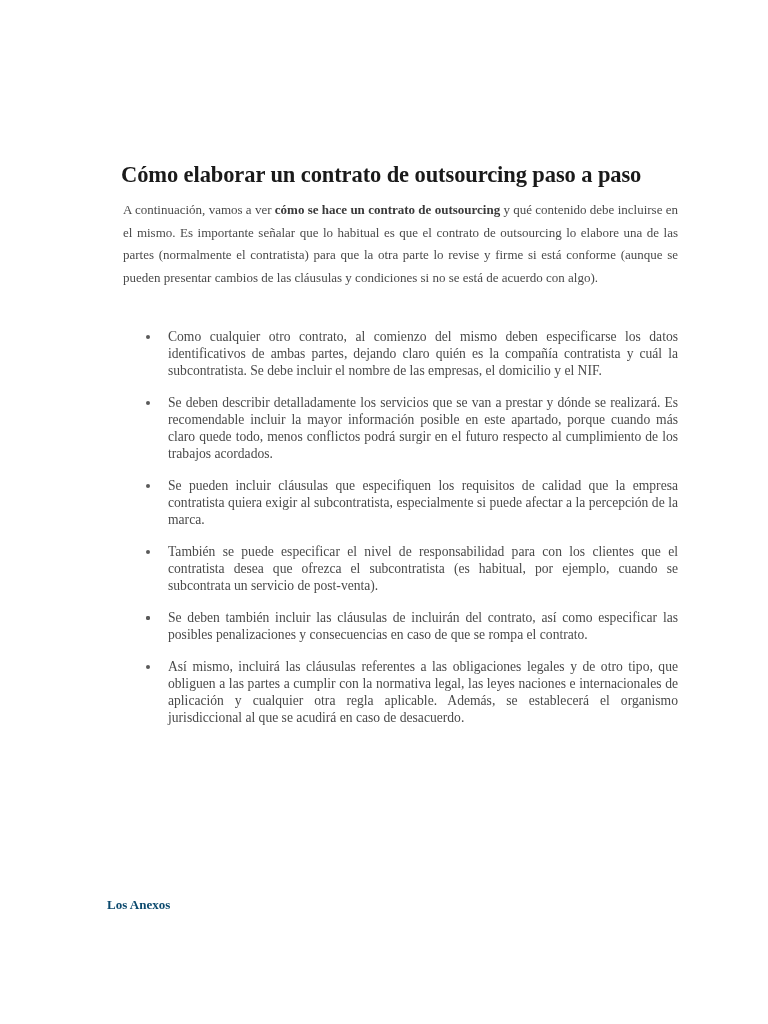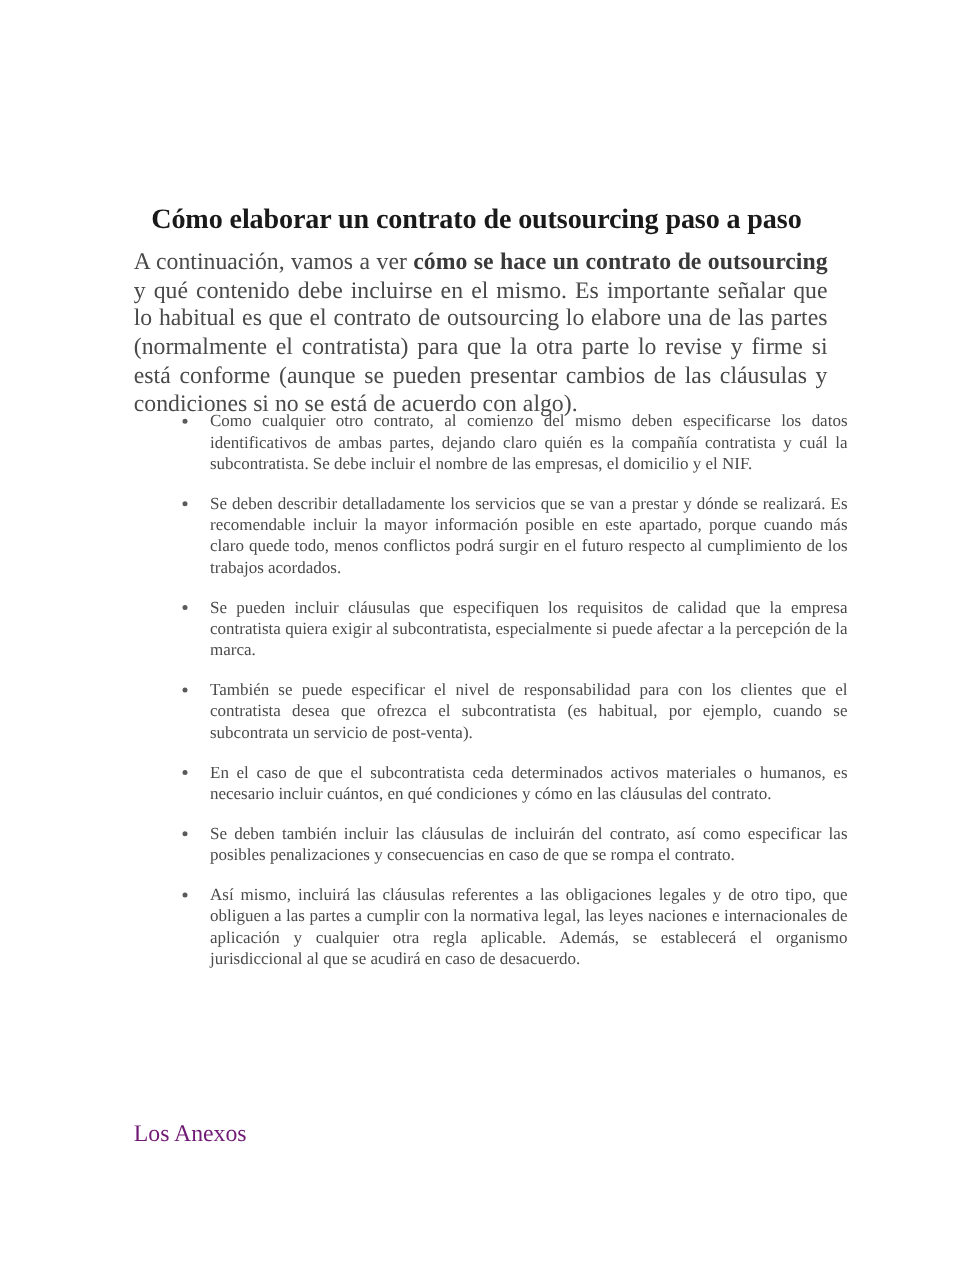--- a/index.html
+++ b/index.html
@@ -28,24 +28,24 @@
       margin: 14px;
       font-size: 22.5px;
       font-weight: bold;
       color: #1a1a1a;
       white-space: nowrap;
       letter-spacing: -0.1px;
     }
     .intro {
       position: absolute;
       top: 199px;
-      left: 0;
+      left: 16px;
       width: 555px;
       margin: 0;
-      font-size: 19px;
+      font-size: 13px;
       line-height: 22.7px;
       text-align: justify;
       color: #4a4a4a;
     }
     .intro b {
       color: #3a3a3a;
     }
     .bullets {
       position: absolute;
       top: 328px;
@@ -71,37 +71,37 @@
       width: 4px;
       height: 4px;
       border-radius: 50%;
       background: #5a5a5a;
     }
     .subheading {
       position: absolute;
       top: 897px;
       left: 0;
       margin: 0;
-      font-size: 19px;
-      font-weight: normal;
-      color: #701a75;
+      font-size: 13px;
+      font-weight: bold;
+      color: #0c4a6e;
     }
   </style>
 </head>
 <body>
 
 <div class="page">
   <h1 class="title">Cómo elaborar un contrato de outsourcing paso a paso</h1>
 
   <p class="intro"><span>A continuación, vamos a ver </span><b>cómo se hace un contrato de outsourcing</b><span> y qué contenido debe incluirse en el mismo. Es importante señalar que lo habitual es que el contrato de outsourcing lo elabore una de las partes (normalmente el contratista) para que la otra parte lo revise y firme si está conforme (aunque se pueden presentar cambios de las cláusulas y condiciones si no se está de acuerdo con algo).</span></p>
 
   <ul class="bullets">
     <li><span class="dot"></span><span>Como cualquier otro contrato, al comienzo del mismo deben especificarse los datos identificativos de ambas partes, dejando claro quién es la compañía contratista y cuál la subcontratista. Se debe incluir el nombre de las empresas, el domicilio y el NIF.</span></li>
     <li><span class="dot"></span><span>Se deben describir detalladamente los servicios que se van a prestar y dónde se realizará. Es recomendable incluir la mayor información posible en este apartado, porque cuando más claro quede todo, menos conflictos podrá surgir en el futuro respecto al cumplimiento de los trabajos acordados.</span></li>
     <li><span class="dot"></span><span>Se pueden incluir cláusulas que especifiquen los requisitos de calidad que la empresa contratista quiera exigir al subcontratista, especialmente si puede afectar a la percepción de la marca.</span></li>
     <li><span class="dot"></span><span>También se puede especificar el nivel de responsabilidad para con los clientes que el contratista desea que ofrezca el subcontratista (es habitual, por ejemplo, cuando se subcontrata un servicio de post-venta).</span></li>
-    <li><span class="dot"></span><span>En el caso de que el subcontratista ceda determinados activos materiales o humanos, es necesario incluir cuántos, en qué condiciones y cómo en las cláusulas del contrato.</span></li>
+    <li><span class="dot"></span></li>
     <li><span class="dot"></span><span>Se deben también incluir las cláusulas de incluirán del contrato, así como especificar las posibles penalizaciones y consecuencias en caso de que se rompa el contrato.</span></li>
     <li><span class="dot"></span><span>Así mismo, incluirá las cláusulas referentes a las obligaciones legales y de otro tipo, que obliguen a las partes a cumplir con la normativa legal, las leyes naciones e internacionales de aplicación y cualquier otra regla aplicable. Además, se establecerá el organismo jurisdiccional al que se acudirá en caso de desacuerdo.</span></li>
   </ul>
 
   <h2 class="subheading">Los Anexos</h2>
 </div>
 
 </body></html>

